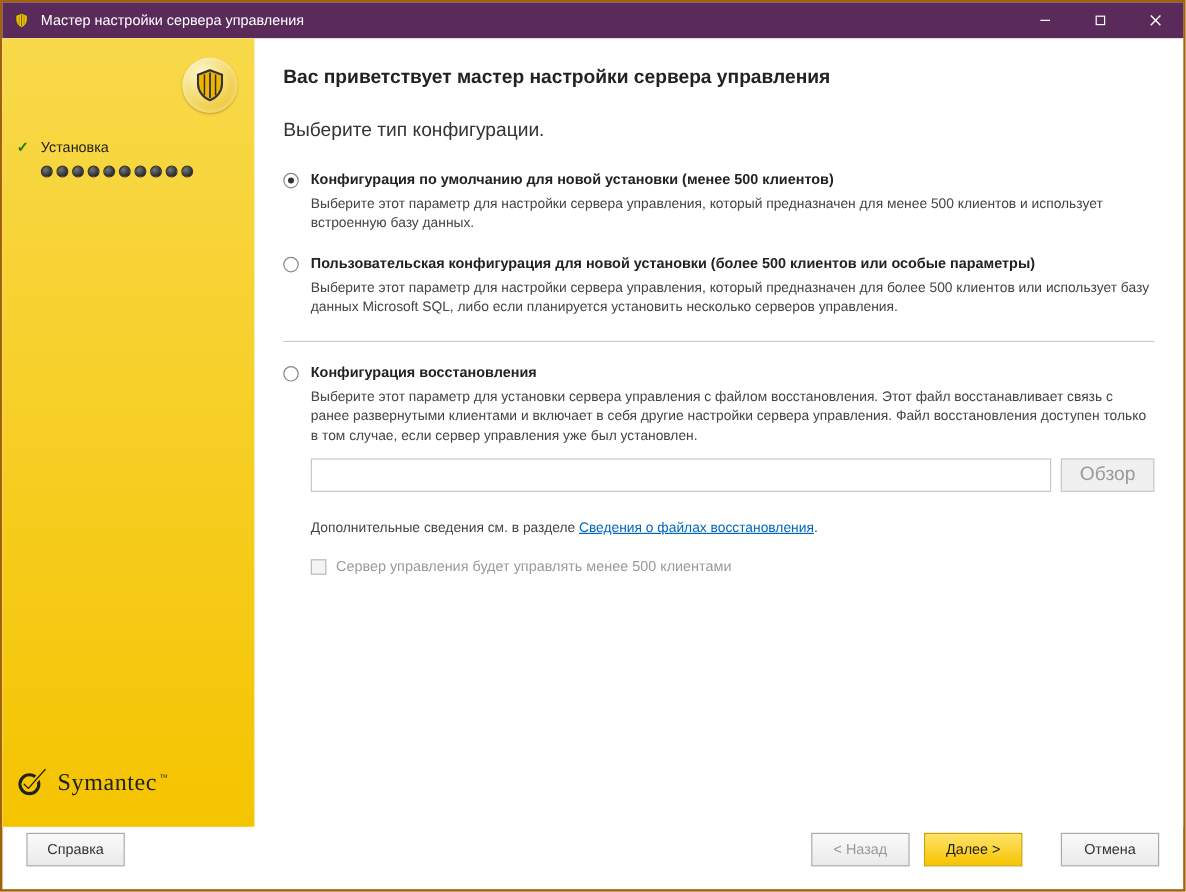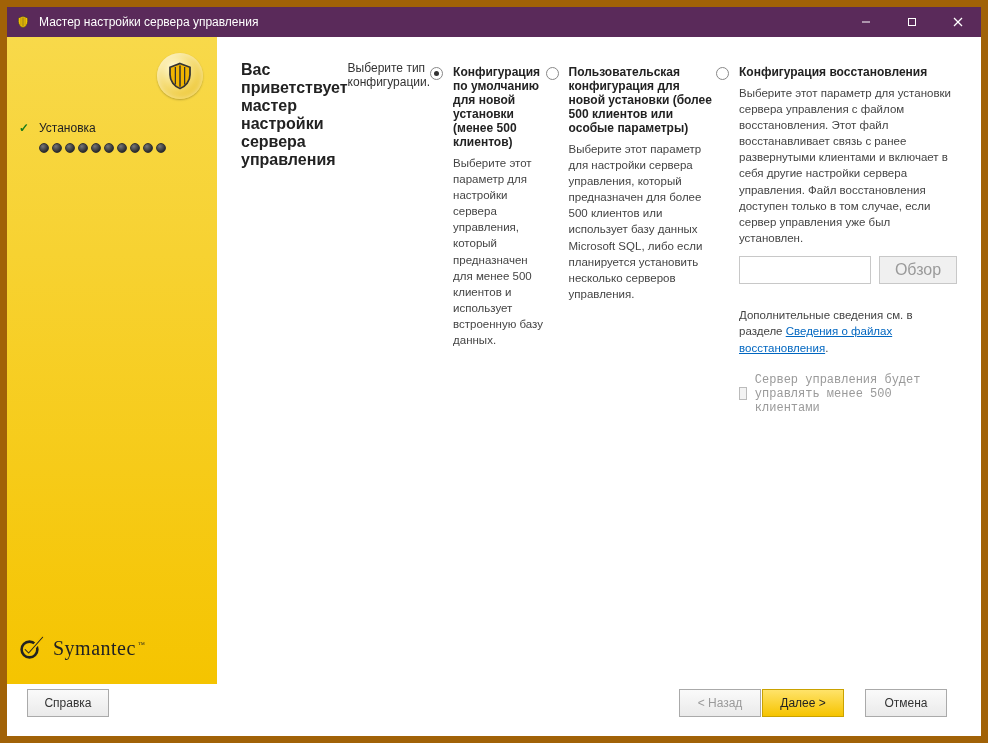--- a/index.html
+++ b/index.html
@@ -1,55 +1,55 @@
 <!DOCTYPE html>
 <html><head>
 <meta charset="utf-8">
 <style>
 * { box-sizing: border-box; margin: 0; padding: 0; }
 body { font-family: "Segoe UI", Tahoma, Arial, sans-serif; background: #fff; }
-.window { width: 988px; height: 743px; border: 7px solid #a16207; display: flex; flex-direction: column; position: relative; }
+.window { width: 988px; height: 743px; border: 2px solid #a16207; display: flex; flex-direction: column; position: relative; }
 .titlebar { height: 30px; background: #5a2a5a; color: #fff; display: flex; align-items: center; padding-left: 8px; }
 .titlebar .shield-small { width: 16px; height: 16px; margin-right: 8px; display: inline-flex; align-items: center; justify-content: center; }
 .titlebar-title { font-size: 12px; flex: 1; }
 .winbtns { display: flex; height: 100%; }
 .winbtn { width: 46px; display: flex; align-items: center; justify-content: center; color: #fff; font-size: 14px; }
 .body { flex: 1; display: flex; background: #fff; }
 .sidebar { width: 210px; background: linear-gradient(to bottom, #f8d94a 0%, #f5c400 100%); padding: 10px 12px 12px 12px; position: relative; display: flex; flex-direction: column; }
 .logo-circle { width: 46px; height: 46px; border-radius: 50%; background: radial-gradient(circle at 35% 30%, #fff8d0, #e8b800); display: flex; align-items: center; justify-content: center; margin-left: auto; margin-right: 2px; margin-top: 6px; box-shadow: 0 1px 2px rgba(0,0,0,0.25), inset 0 0 6px rgba(255,255,255,0.6); }
 .step { margin-top: 22px; }
 .step-head { display: flex; align-items: center; font-size: 12px; color: #222; }
 .step-head .mark { width: 14px; margin-right: 6px; font-size: 12px; }
 .check { color: #1a7a1a; font-weight: bold; }
 .square { width: 7px; height: 7px; background: #000; display: inline-block; margin-top: 1px; }
 .dots { margin-top: 8px; padding-left: 20px; display: flex; gap: 3px; }
 .dot { width: 10px; height: 10px; border: 1px solid #333; border-radius: 50%; }
 .dot.filled { background: radial-gradient(circle at 35% 30%, #777, #111); }
 .dot.empty { background: radial-gradient(circle at 35% 30%, #fff, #ddd); }
 .symantec { margin-top: auto; margin-bottom: 8px; display: flex; align-items: center; gap: 6px; }
 .sym-text { font-family: Georgia, "Times New Roman", serif; font-size: 20px; color: #222; letter-spacing: 0.5px; }
 .sym-tm { font-size: 7px; vertical-align: super; margin-left: 2px; }
-.content { flex: 1; padding: 24px 24px 0 24px; display: flex; flex-direction: row; overflow: hidden; }
+.content { flex: 1; padding: 24px 24px 0 24px; display: flex; flex-direction: column; overflow: hidden; }
 .heading { font-size: 16px; font-weight: bold; color: #222; margin-bottom: 26px; }
-.subtext { font-size: 12px; color: #333; margin-bottom: 20px; }
+.subtext { font-size: 16px; color: #333; margin-bottom: 20px; }
 .option { display: flex; align-items: flex-start; padding: 4px 0 14px 0; }
 .radio { width: 13px; height: 13px; border: 1px solid #888; border-radius: 50%; margin-top: 2px; margin-right: 10px; flex-shrink: 0; position: relative; background: #fff; }
 .radio.sel::after { content: ""; position: absolute; width: 5px; height: 5px; background: #333; border-radius: 50%; left: 3px; top: 3px; }
 .opt-title { font-size: 12px; font-weight: bold; color: #222; margin-bottom: 6px; }
 .opt-desc { font-size: 11.5px; color: #444; line-height: 1.4; }
 .opt-body { flex: 1; }
 .hr { border: none; border-top: 1px solid #ccc; margin: 6px 0 14px 0; }
 .filerow { display: flex; gap: 8px; margin: 10px 0 6px 0; }
 .fileinput { flex: 1; height: 28px; border: 1px solid #c8c8c8; background: #fff; }
 .browse-btn { width: 78px; height: 28px; border: 1px solid #c8c8c8; background: #f0f0f0; font-size: 16px; color: #9a9a9a; display: flex; align-items: center; justify-content: center; }
 .note { font-size: 11.5px; color: #444; line-height: 1.45; margin-top: 6px; }
 .link { color: #0066c0; text-decoration: underline; }
-.cbrow { display: flex; align-items: center; margin-top: 16px; font-size: 12px; color: #9a9a9a; font-family: Liberation Mono, monospace; }
+.cbrow { display: flex; align-items: center; margin-top: 16px; font-size: 12px; color: #9a9a9a; }
 .cb { width: 13px; height: 13px; border: 1px solid #bbb; margin-right: 8px; background: #f3f3f3; }
-.footer { height: 52px; border-top: 0; display: flex; align-items: center; padding: 0 34px 14px 20px; gap: 1px; }
+.footer { height: 52px; border-top: 0; display: flex; align-items: center; padding: 0 20px 14px 20px; gap: 12px; }
 .btn { min-width: 82px; height: 28px; border: 1px solid #aaa; background: linear-gradient(#fafafa, #eaeaea); font-size: 12px; color: #333; display: flex; align-items: center; justify-content: center; padding: 0 14px; }
 .btn.disabled { color: #9a9a9a; }
 .btn.primary { background: linear-gradient(#ffe36a, #f6c400); border-color: #caa200; color: #222; }
 .btn.primary .ul { text-decoration: underline; }
 .spacer { flex: 1; }
 </style>
 </head>
 <body>
 
 <div class="window">

